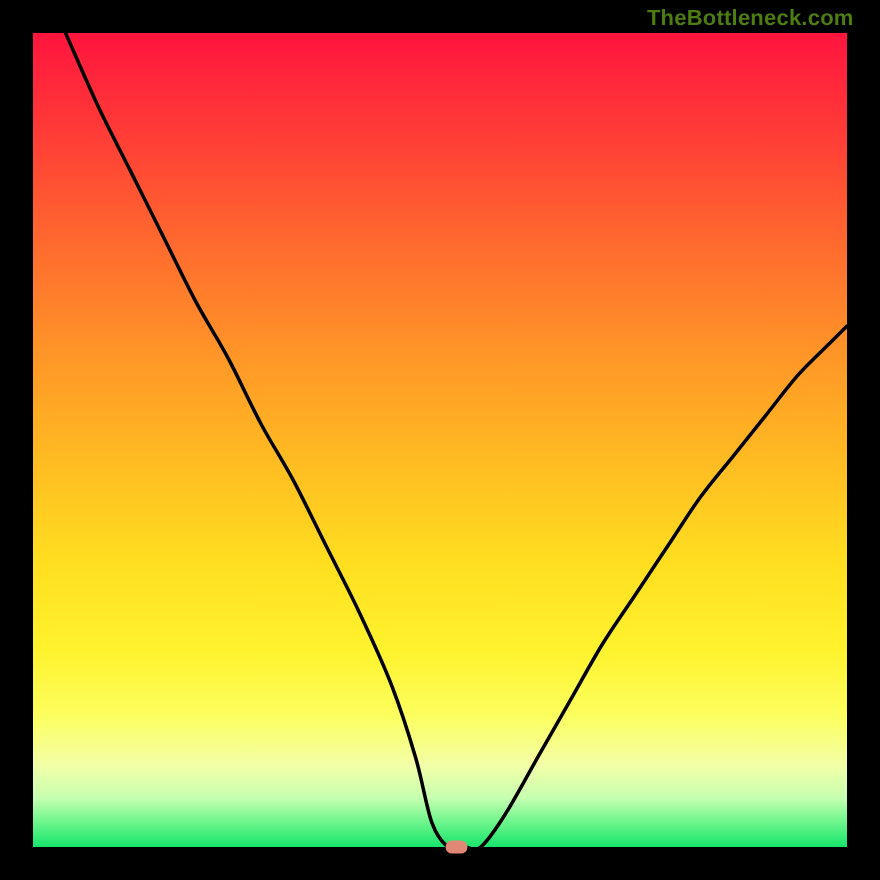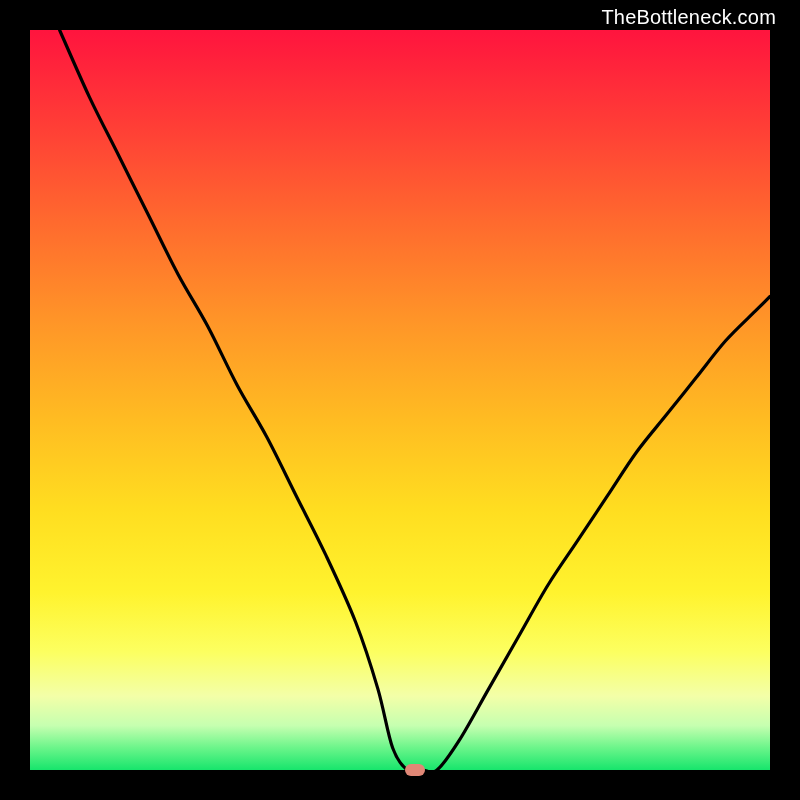--- a/index.html
+++ b/index.html
@@ -37,23 +37,23 @@
       #f3ffa8 90%,
       #c6ffb0 94%,
       #6bf58a 97%,
       #17e56c 100%
     );
   }
   .watermark {
     position: absolute;
     top: 6px;
     right: 24px;
-    color: #ffffff;
+    color: #4d7c0f;
     font-size: 20px;
-    font-weight: 400;
+    font-weight: 700;
     letter-spacing: 0.2px;
     user-select: none;
   }
   svg.curve {
     position: absolute;
     inset: 0;
     width: 100%;
     height: 100%;
   }
   .marker {

